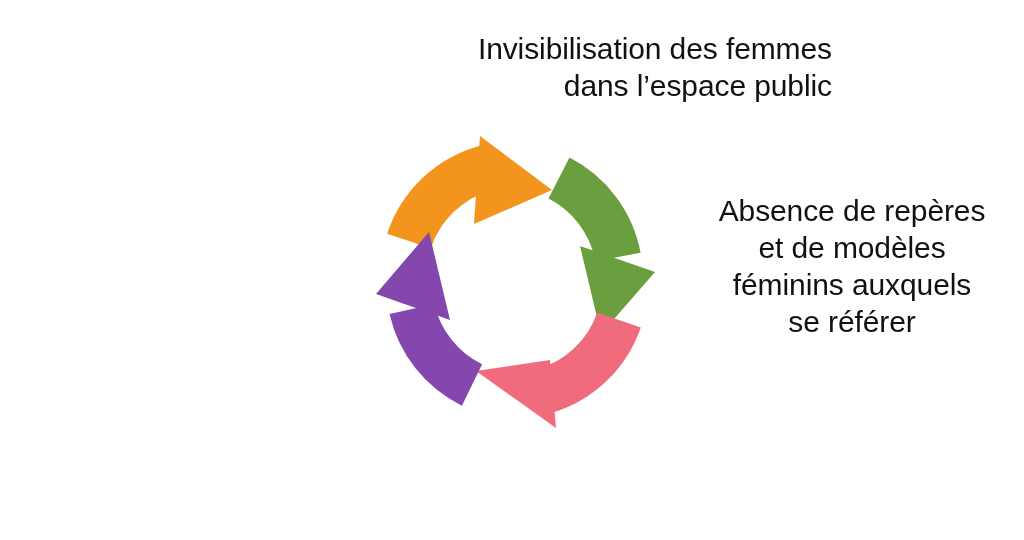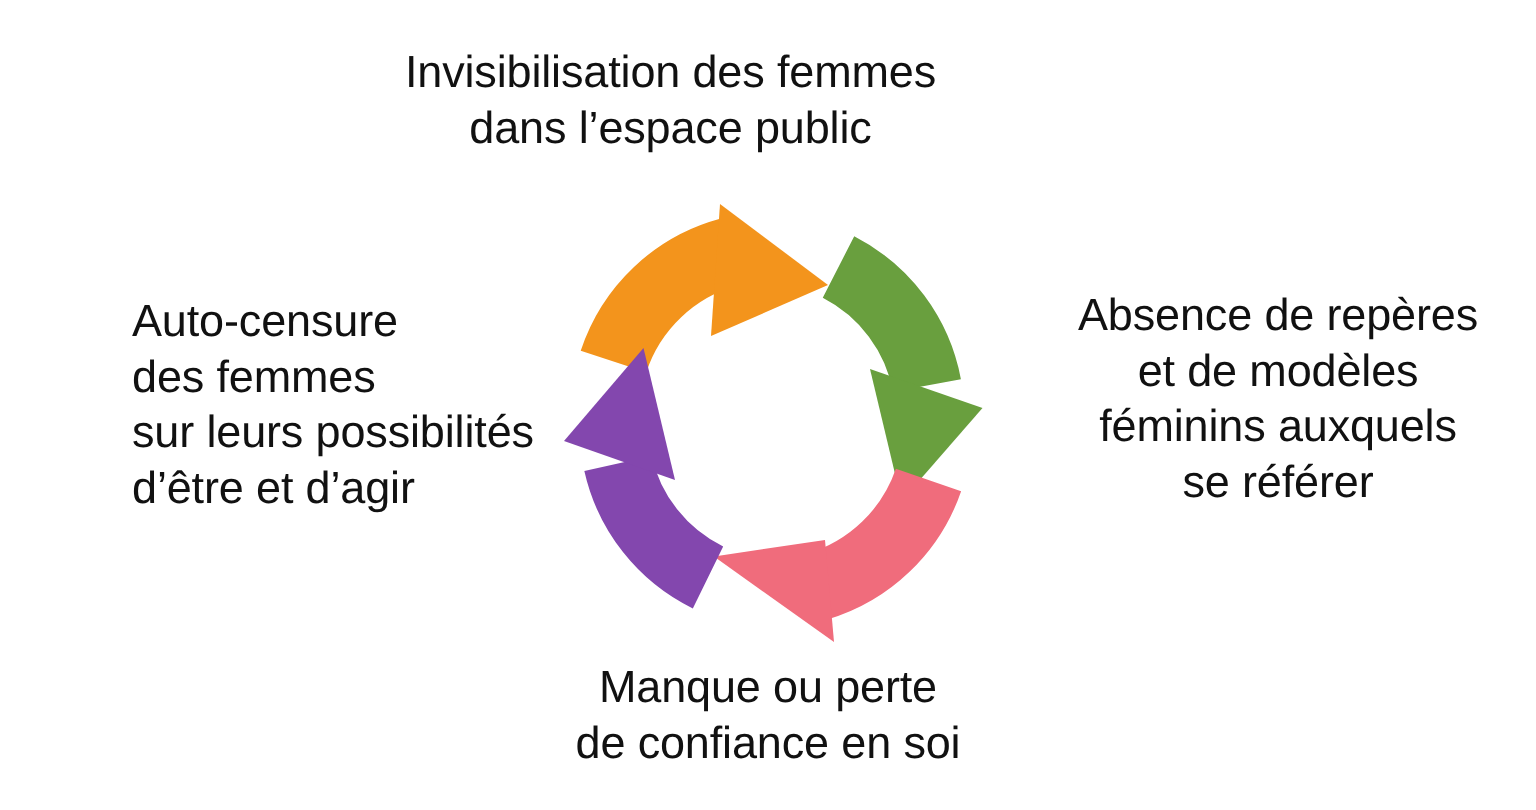--- a/index.html
+++ b/index.html
@@ -25,22 +25,21 @@
     font-size: 30px;
     line-height: 37px;
     color: #111111;
     white-space: pre-line;
     letter-spacing: -0.1px;
   }
   .label-top {
     left: 0;
     top: 30px;
     width: 832px;
-    text-align: center;
-    padding-left: 31px;
+    text-align: right;
   }
   .label-bottom {
     left: 0;
     top: 440px;
     width: 1024px;
     text-align: center;
   }
   .label-left {
     left: 88px;
     top: 196px;
@@ -74,27 +73,21 @@
 <div id="page" style="background: rgb(255, 255, 255);">
 
   <div class="label label-top" style="color: rgb(17, 17, 17);">Invisibilisation des femmes
 dans l’espace public</div>
 
   <div class="label label-right" style="color: rgb(17, 17, 17);">Absence de repères
 et de modèles
 féminins auxquels
 se référer</div>
 
-  <div class="label label-bottom" style="color: rgb(17, 17, 17);">Manque ou perte
-de confiance en soi</div>
 
-  <div class="label label-left" style="color: rgb(17, 17, 17);">Auto-censure
-des femmes
-sur leurs possibilités
-d’être et d’agir</div>
 
   <div id="cycle-wrap">
     <svg id="cycle-svg" viewBox="0 0 305 305" xmlns="http://www.w3.org/2000/svg">
 
       <g>
         <path d="M 47 113
                  A 112 112 0 0 1 124 40" fill="none" stroke="#f3941c" stroke-width="46" stroke-linecap="butt"></path>
         <polygon points="118,8 190,62 112,96" fill="#f3941c"></polygon>
       </g>
 

